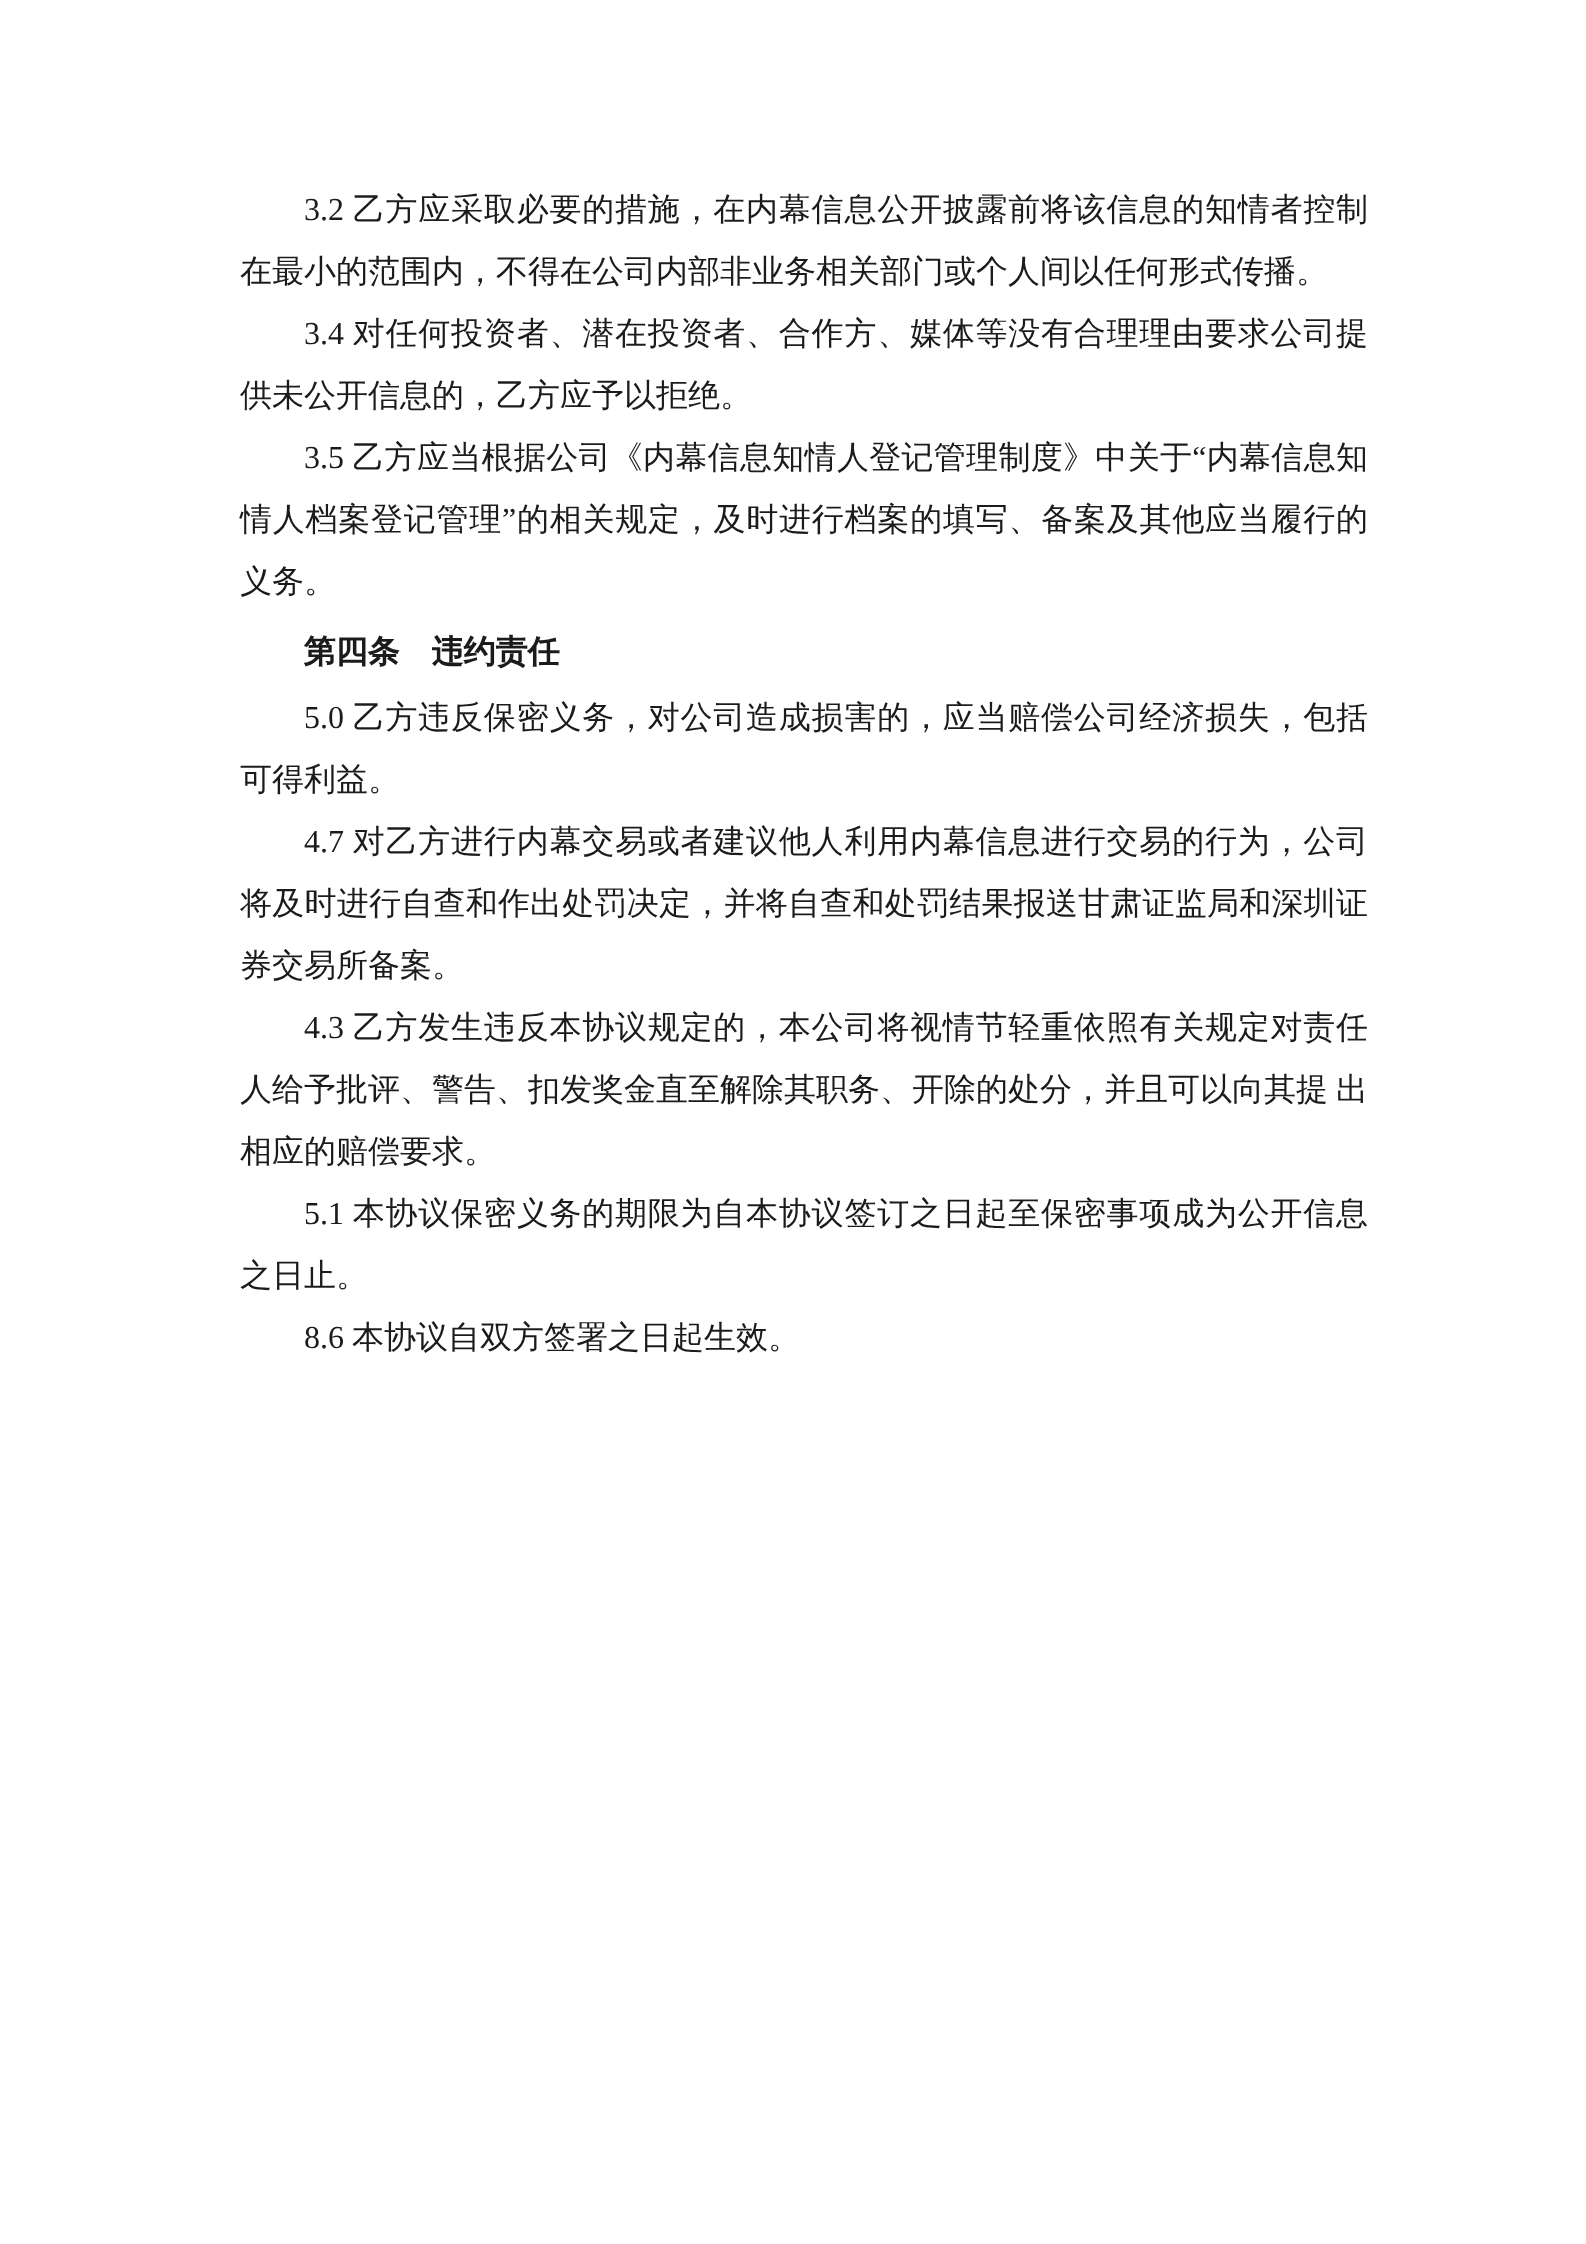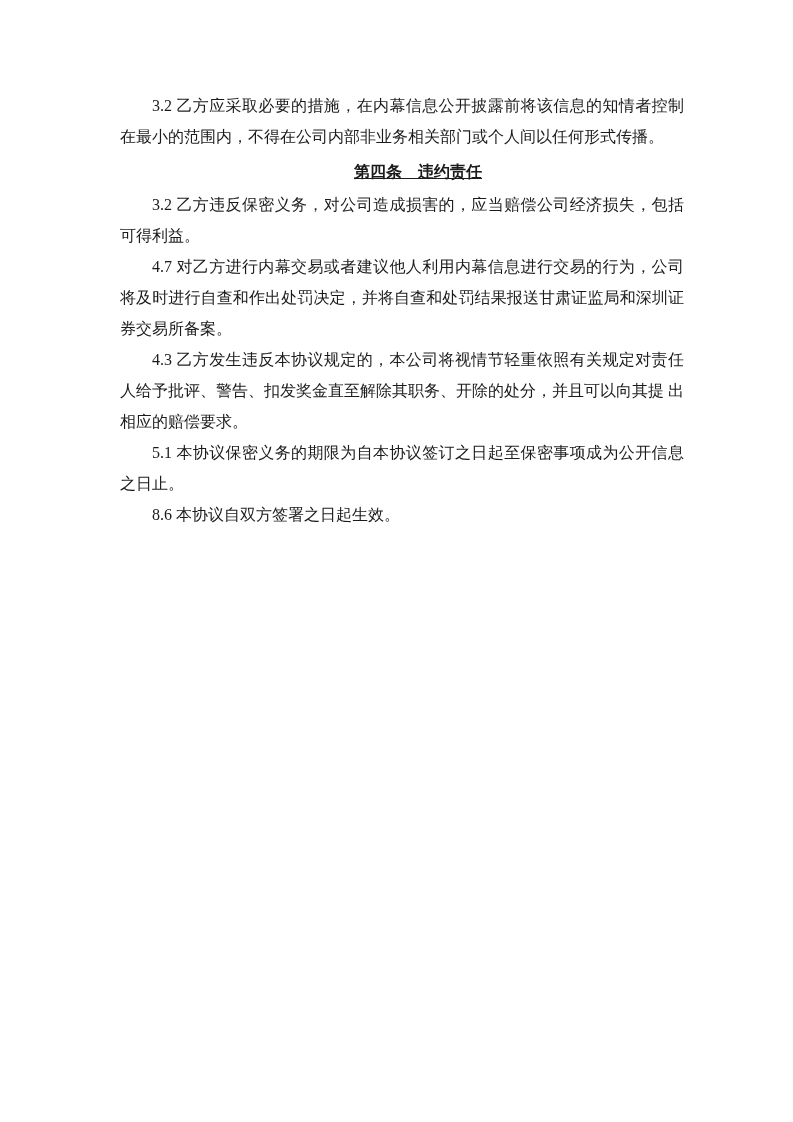--- a/index.html
+++ b/index.html
@@ -28,30 +28,31 @@
     letter-spacing: 0;
   }
   .content p {
     margin: 0;
     text-indent: 2em;
     word-break: break-all;
   }
   .content p.heading {
     font-weight: 700;
     margin: 4px 0 2px 0;
-    text-align: center;
-    text-decoration: underline;
+    text-align: left;
   }
 </style>
 </head>
 <body>
 
 <div class="page">
   <div class="content">
       <p class="body">3.2 乙方应采取必要的措施，在内幕信息公开披露前将该信息的知情者控制在最小的范围内，不得在公司内部非业务相关部门或个人间以任何形式传播。</p>
+      <p class="body">3.4 对任何投资者、潜在投资者、合作方、媒体等没有合理理由要求公司提供未公开信息的，乙方应予以拒绝。</p>
+      <p class="body">3.5 乙方应当根据公司《内幕信息知情人登记管理制度》中关于“内幕信息知情人档案登记管理”的相关规定，及时进行档案的填写、备案及其他应当履行的义务。</p>
       <p class="heading">第四条　违约责任</p>
-      <p class="body">3.2 乙方违反保密义务，对公司造成损害的，应当赔偿公司经济损失，包括可得利益。</p>
+      <p class="body">5.0 乙方违反保密义务，对公司造成损害的，应当赔偿公司经济损失，包括可得利益。</p>
       <p class="body">4.7 对乙方进行内幕交易或者建议他人利用内幕信息进行交易的行为，公司将及时进行自查和作出处罚决定，并将自查和处罚结果报送甘肃证监局和深圳证券交易所备案。</p>
       <p class="body">4.3 乙方发生违反本协议规定的，本公司将视情节轻重依照有关规定对责任人给予批评、警告、扣发奖金直至解除其职务、开除的处分，并且可以向其提 出相应的赔偿要求。</p>
       <p class="body">5.1 本协议保密义务的期限为自本协议签订之日起至保密事项成为公开信息之日止。</p>
       <p class="body">8.6 本协议自双方签署之日起生效。</p>
     </div>
 </div>
 
 </body></html>

